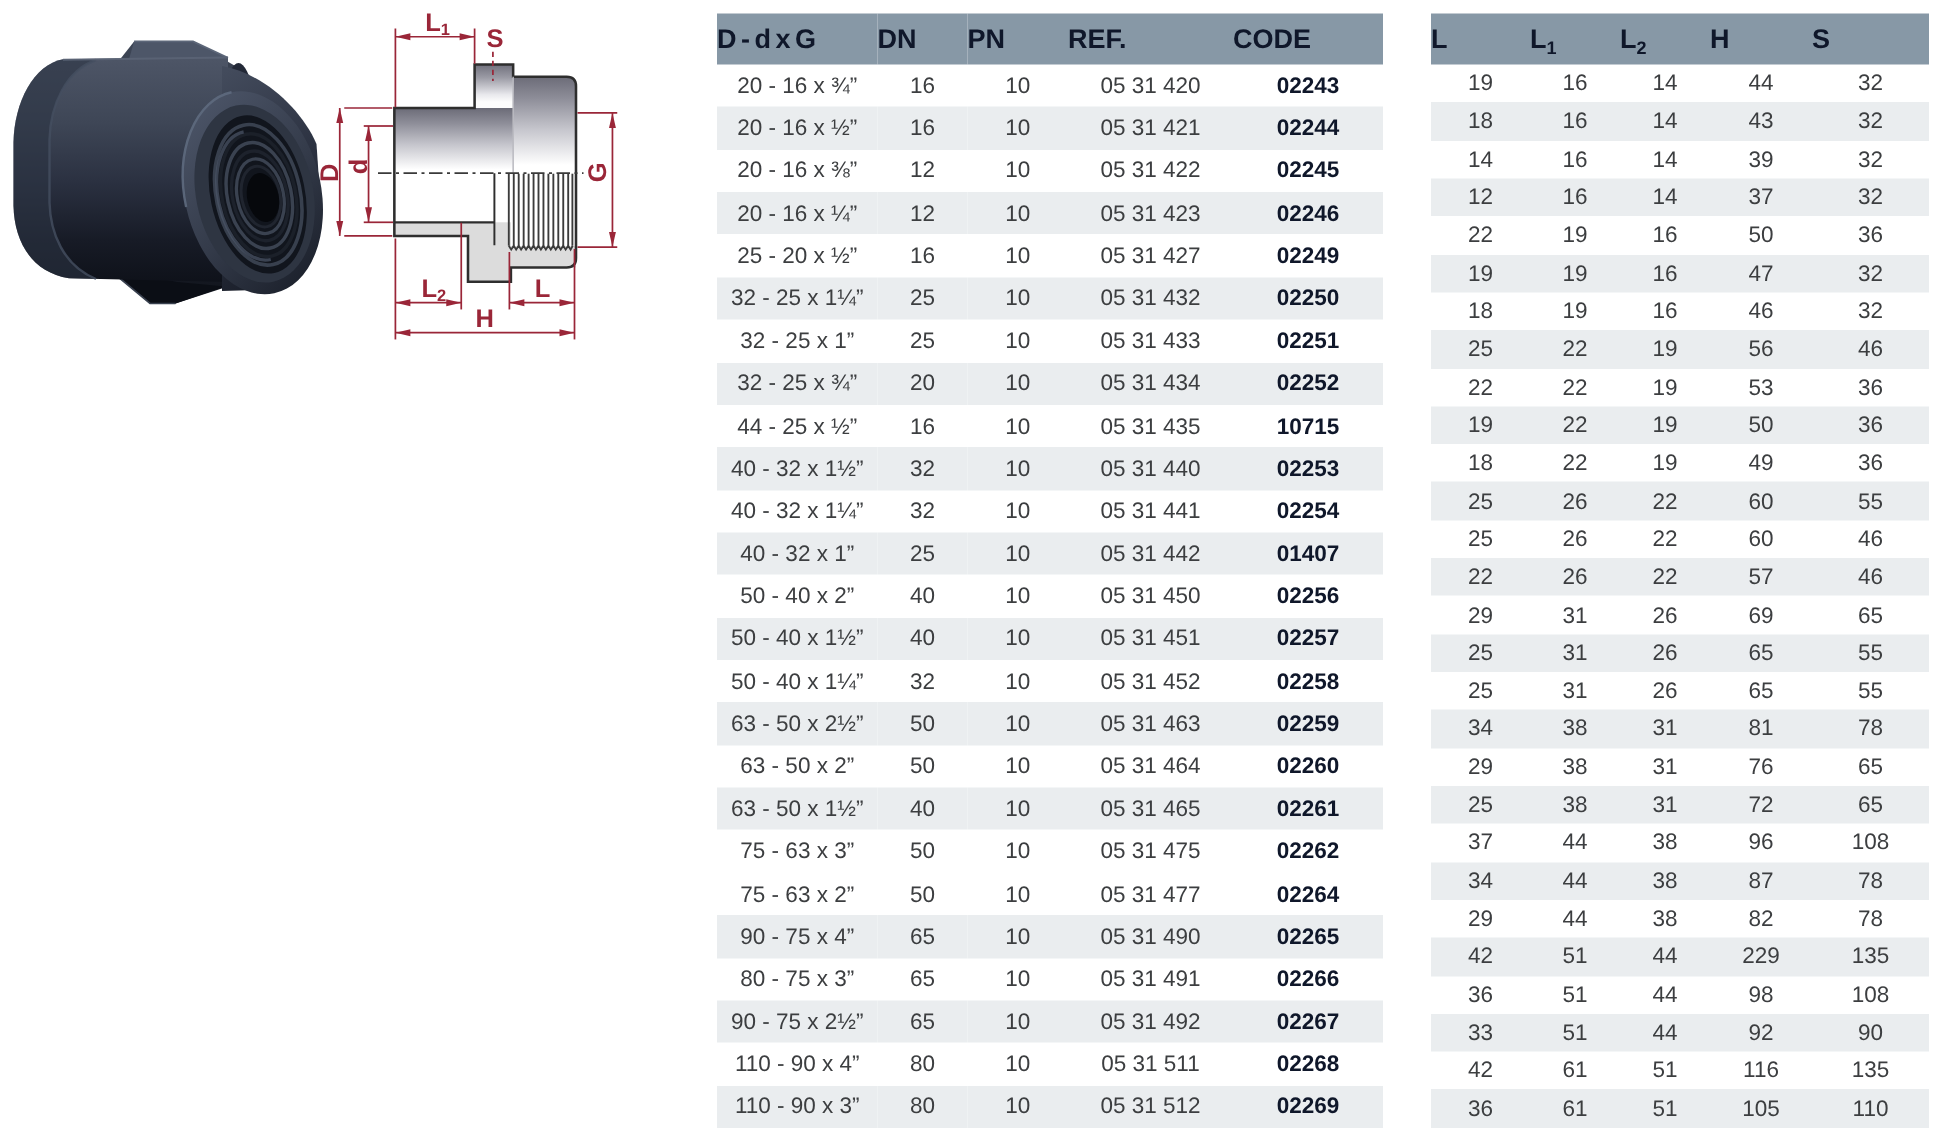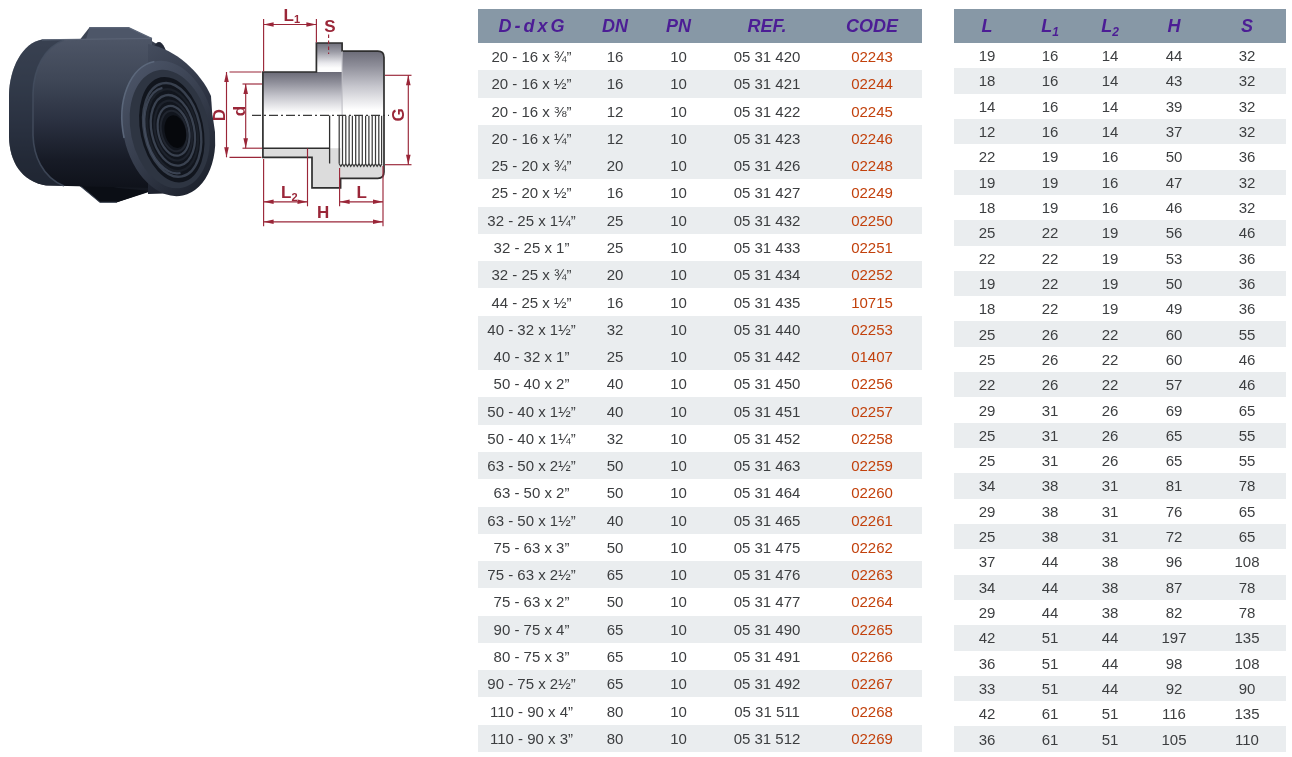--- a/index.html
+++ b/index.html
@@ -2,24 +2,24 @@
 <html><head>
 <meta charset="utf-8">
 <style>
 html,body{margin:0;padding:0;}
 body{width:1292px;height:757px;background:#ffffff;position:relative;overflow:hidden;
      font-family:"Liberation Sans", sans-serif;}
 table{border-collapse:collapse;table-layout:fixed;}
 .spec{position:absolute;top:9px;}
 .spec table{height:743px;}
 .spec th.c1{word-spacing:-2px;}
-.spec th{background:#8798a6;color:#4c1d95;font-size:18px;font-weight:bold;height:34px;padding:0;text-align:center;vertical-align:middle;font-style:italic;}
+.spec th{background:#8798a6;color:#0f172a;font-size:18px;font-weight:bold;height:34px;padding:0;text-align:left;vertical-align:middle;}
 .spec td{font-size:15px;color:#3c3e40;text-align:center;vertical-align:middle;padding:0;}
 .spec tr.g td{background:#eaedef;}
-.spec td.code{font-weight:normal;color:#c2410c;}
+.spec td.code{font-weight:bold;color:#0f172a;}
 .spec sub{font-size:12px;vertical-align:-4px;line-height:0;}
 </style>
 </head>
 <body>
 
 <svg width="470" height="300" viewBox="0 0 470 300" style="position:absolute;left:0;top:0;">
 <defs>
 <linearGradient id="cyl" x1="0" y1="40" x2="0" y2="190" gradientUnits="userSpaceOnUse">
 <stop offset="0" stop-color="#4d5566"></stop>
         <stop offset="0.28" stop-color="#3e4656"></stop>
@@ -253,27 +253,20 @@
           <td>05 31 422</td>
           <td class="code">02245</td>
         </tr>
 <tr class="g">
           <td>20 - 16 x ¼”</td>
           <td>12</td>
           <td>10</td>
           <td>05 31 423</td>
           <td class="code">02246</td>
         </tr>
-<tr class="g">
-          <td>25 - 20 x ¾”</td>
-          <td>20</td>
-          <td>10</td>
-          <td>05 31 426</td>
-          <td class="code">02248</td>
-        </tr>
 <tr>
           <td>25 - 20 x ½”</td>
           <td>16</td>
           <td>10</td>
           <td>05 31 427</td>
           <td class="code">02249</td>
         </tr>
 <tr class="g">
           <td>32 - 25 x 1¼”</td>
           <td>25</td>
@@ -302,20 +295,27 @@
           <td>05 31 435</td>
           <td class="code">10715</td>
         </tr>
 <tr class="g">
           <td>40 - 32 x 1½”</td>
           <td>32</td>
           <td>10</td>
           <td>05 31 440</td>
           <td class="code">02253</td>
         </tr>
+<tr>
+          <td>40 - 32 x 1¼”</td>
+          <td>32</td>
+          <td>10</td>
+          <td>05 31 441</td>
+          <td class="code">02254</td>
+        </tr>
 <tr class="g">
           <td>40 - 32 x 1”</td>
           <td>25</td>
           <td>10</td>
           <td>05 31 442</td>
           <td class="code">01407</td>
         </tr>
 <tr>
           <td>50 - 40 x 2”</td>
           <td>40</td>
@@ -357,27 +357,20 @@
           <td>10</td>
           <td>05 31 465</td>
           <td class="code">02261</td>
         </tr>
 <tr>
           <td>75 - 63 x 3”</td>
           <td>50</td>
           <td>10</td>
           <td>05 31 475</td>
           <td class="code">02262</td>
-        </tr>
-<tr class="g">
-          <td>75 - 63 x 2½”</td>
-          <td>65</td>
-          <td>10</td>
-          <td>05 31 476</td>
-          <td class="code">02263</td>
         </tr>
 <tr>
           <td>75 - 63 x 2”</td>
           <td>50</td>
           <td>10</td>
           <td>05 31 477</td>
           <td class="code">02264</td>
         </tr>
 <tr class="g">
           <td>90 - 75 x 4”</td>
@@ -595,21 +588,21 @@
           <td>29</td>
           <td>44</td>
           <td>38</td>
           <td>82</td>
           <td>78</td>
         </tr>
 <tr class="g">
           <td>42</td>
           <td>51</td>
           <td>44</td>
-          <td>197</td>
+          <td>229</td>
           <td>135</td>
         </tr>
 <tr>
           <td>36</td>
           <td>51</td>
           <td>44</td>
           <td>98</td>
           <td>108</td>
         </tr>
 <tr class="g">

